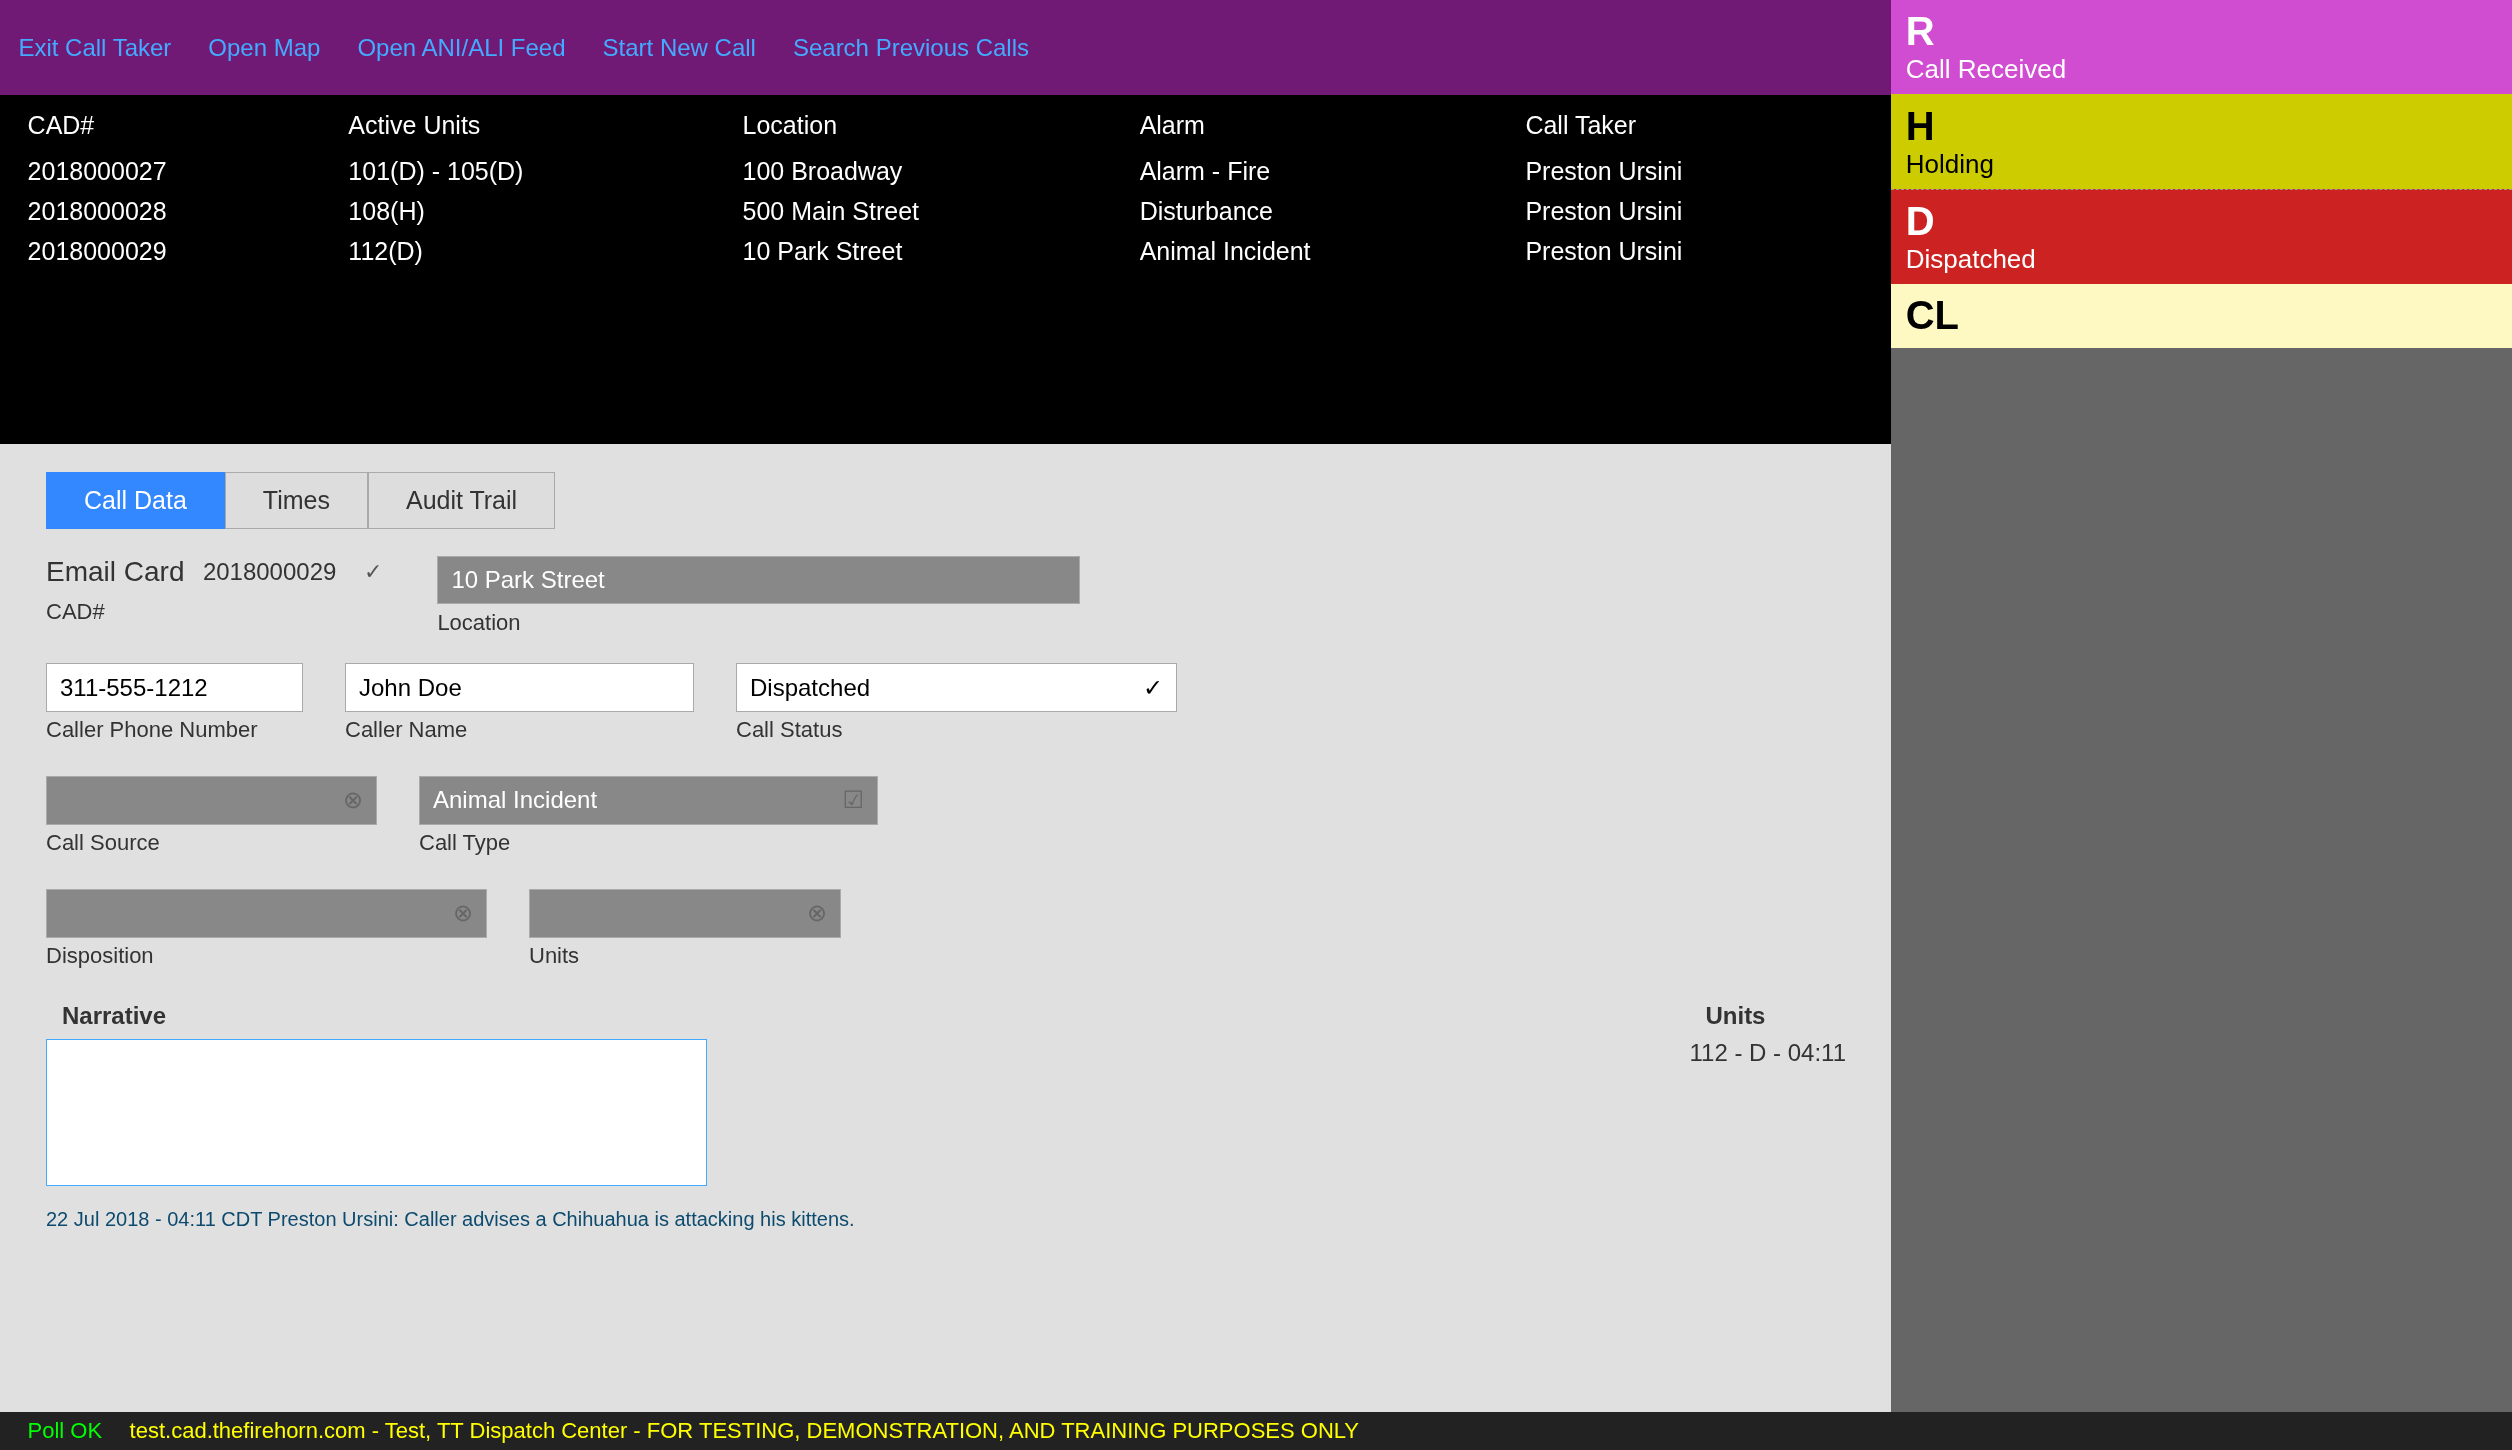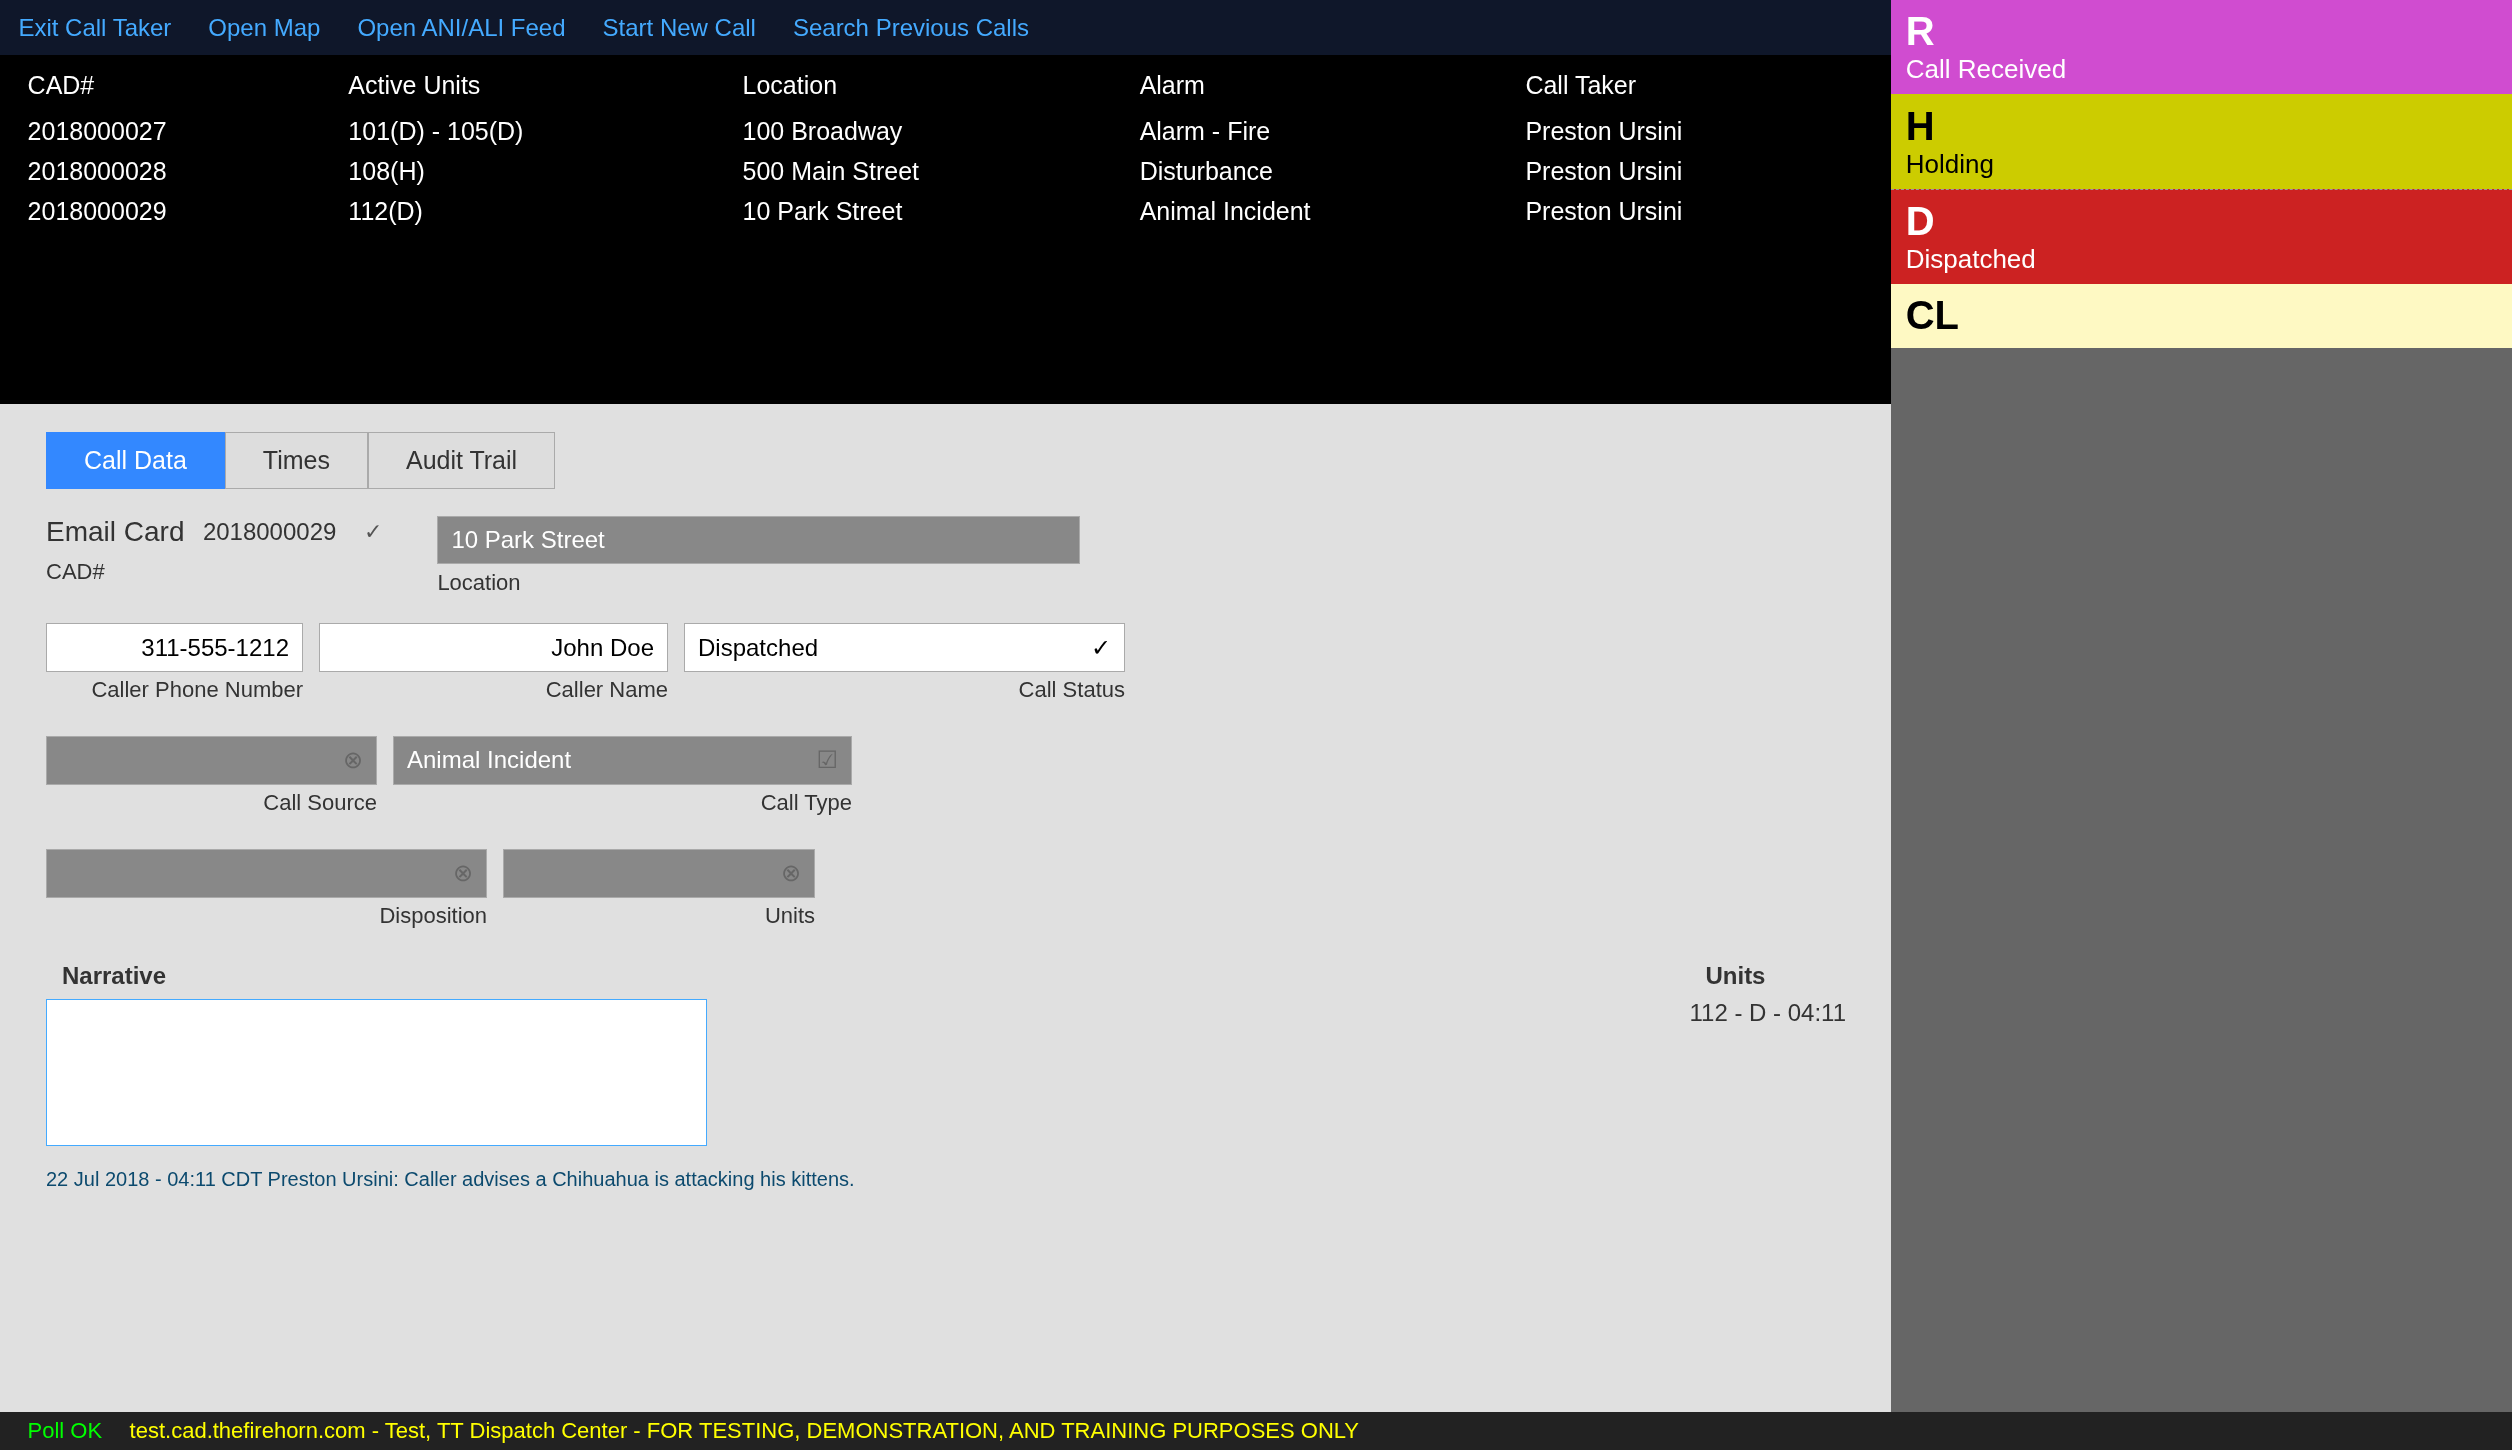--- a/index.html
+++ b/index.html
@@ -9,22 +9,22 @@
       width: 2512px;
       height: 1451px;
       overflow: hidden;
       font-size: 26px;
     }
 
     
     #top-nav {
       display: flex;
       align-items: center;
-      background: #0f172a;
-      height: 55px;
+      background: #701a75;
+      height: 95px;
       padding: 0 18.4px;
       gap: 37px;
     }
     #top-nav a {
       color: #4af;
       text-decoration: none;
       font-size: 24px;
     }
     #clock {
       margin-left: auto;
@@ -119,23 +119,22 @@
     .tab.active {
       background: #3388ff;
       color: white;
       border-color: #3388ff;
     }
 
     
     .form-row {
       display: flex;
       align-items: flex-start;
-      gap: 16px;
+      gap: 42px;
       margin-bottom: 33px;
-      text-align: right;
     }
     .form-field {
       display: flex;
       flex-direction: column;
       gap: 5.5px;
     }
     .field-label {
       font-size: 22px;
       color: #333;
     }

